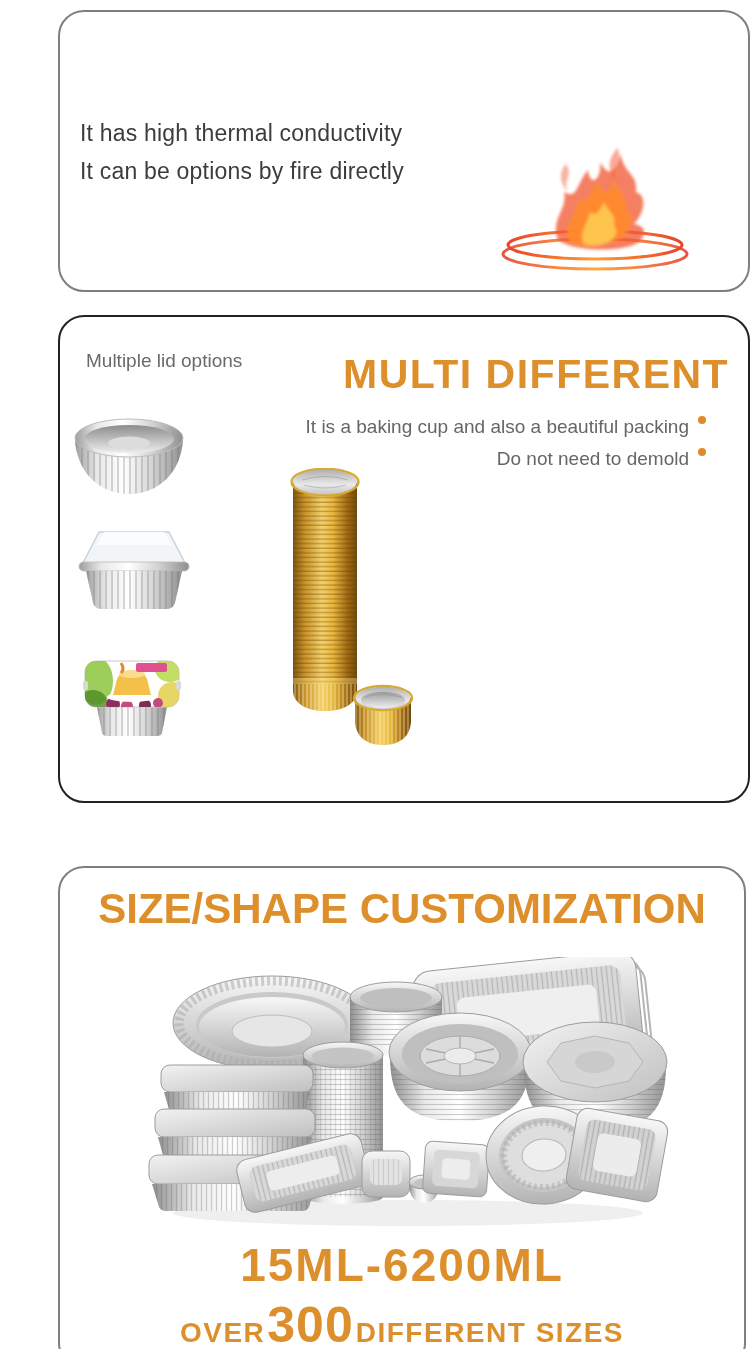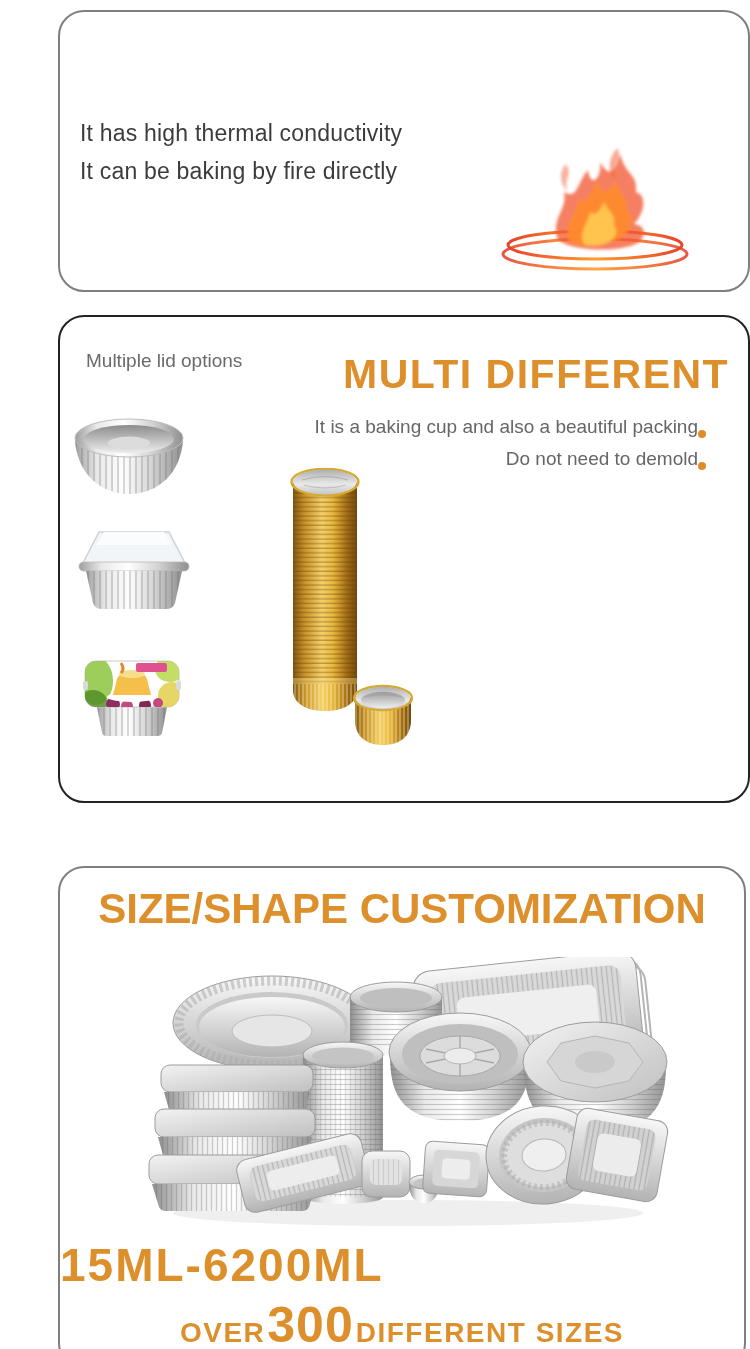--- a/index.html
+++ b/index.html
@@ -19,50 +19,50 @@
   .card-custom{left:30px;top:866px;width:688px;height:503px;border:2px solid var(--border_gray);}
 
   .c1-text{position:absolute;left:20px;top:102px;font-size:23px;line-height:38px;
            color:var(--text_dark);font-weight:500;letter-spacing:.2px;}
   .fire-wrap{position:absolute;left:438px;top:128px;width:195px;height:135px;}
 
   .c2-label{position:absolute;left:26px;top:33px;font-size:19px;color:#6A6A6A;}
   .c2-title{position:absolute;left:283px;top:34px;width:385px;text-align:center;
             font-size:41px;font-weight:800;color:var(--accent);letter-spacing:1.5px;white-space:nowrap;}
   .c2-bullets{position:absolute;right:42px;top:99px;}
-  .bullet{display:flex;align-items:flex-end;justify-content:flex-end;
+  .bullet{display:flex;align-items:flex-start;justify-content:flex-end;gap:9px;
           height:22px;margin-bottom:10px;font-size:19px;color:var(--text_gray);white-space:nowrap;}
   .bullet .dot{width:8px;height:8px;border-radius:50%;background:var(--bullet_dot);flex:0 0 auto;}
 
   .img-abs{position:absolute;}
   .bowl-img{left:13px;top:93px;}
   .tray-img{left:13px;top:201px;}
   .printed-img{left:23px;top:336px;}
   .stack-img{left:230px;top:151px;}
   .cup-img{left:291px;top:363px;}
 
   .c3-title{position:absolute;top:17px;width:100%;text-align:center;font-size:42px;
             font-weight:800;color:var(--accent);letter-spacing:0px;white-space:nowrap;}
   .pile-img{left:83px;top:89px;}
-  .c3-range{position:absolute;top:370px;width:100%;font-size:46px;
+  .c3-range{position:absolute;top:370px;width:100%;text-align:center;font-size:46px;
             font-weight:800;color:var(--accent);letter-spacing:2px;}
   .c3-over{position:absolute;top:428px;width:100%;display:flex;justify-content:center;
            align-items:baseline;gap:2px;color:var(--accent);font-weight:800;}
   .c3-over .sm{font-size:28px;letter-spacing:1.5px;}
   .c3-over .lg{font-size:50px;letter-spacing:1px;}
 </style>
 </head>
 <body>
 
 <div class="page">
 
   <section class="card card-thermal">
     <div class="c1-text">
       <div>It has high thermal conductivity</div>
-      <div>It can be baking by fire directly</div>
+      <div>It can be options by fire directly</div>
     </div>
     <div class="fire-wrap">
       <svg width="195" height="135" viewBox="0 0 195 135">
         <defs>
           <linearGradient id="ringG" x1="0" y1="0" x2="1" y2="0">
             <stop offset="0" stop-color="#E8432C"></stop>
               <stop offset="0.5" stop-color="#FF9D2E"></stop>
               <stop offset="1" stop-color="#E8432C"></stop>
           </linearGradient>
           <filter id="soft" x="-20%" y="-20%" width="140%" height="140%">

